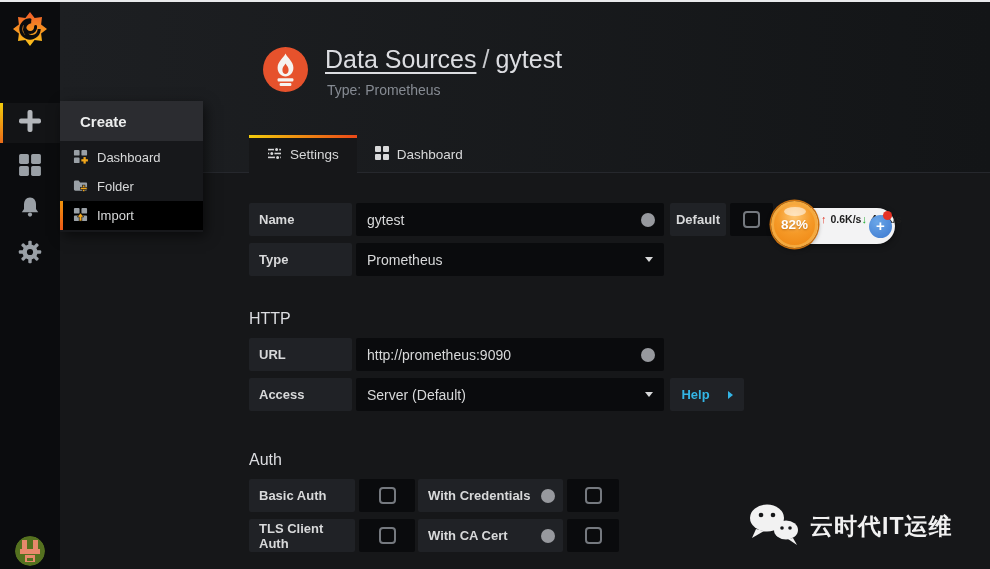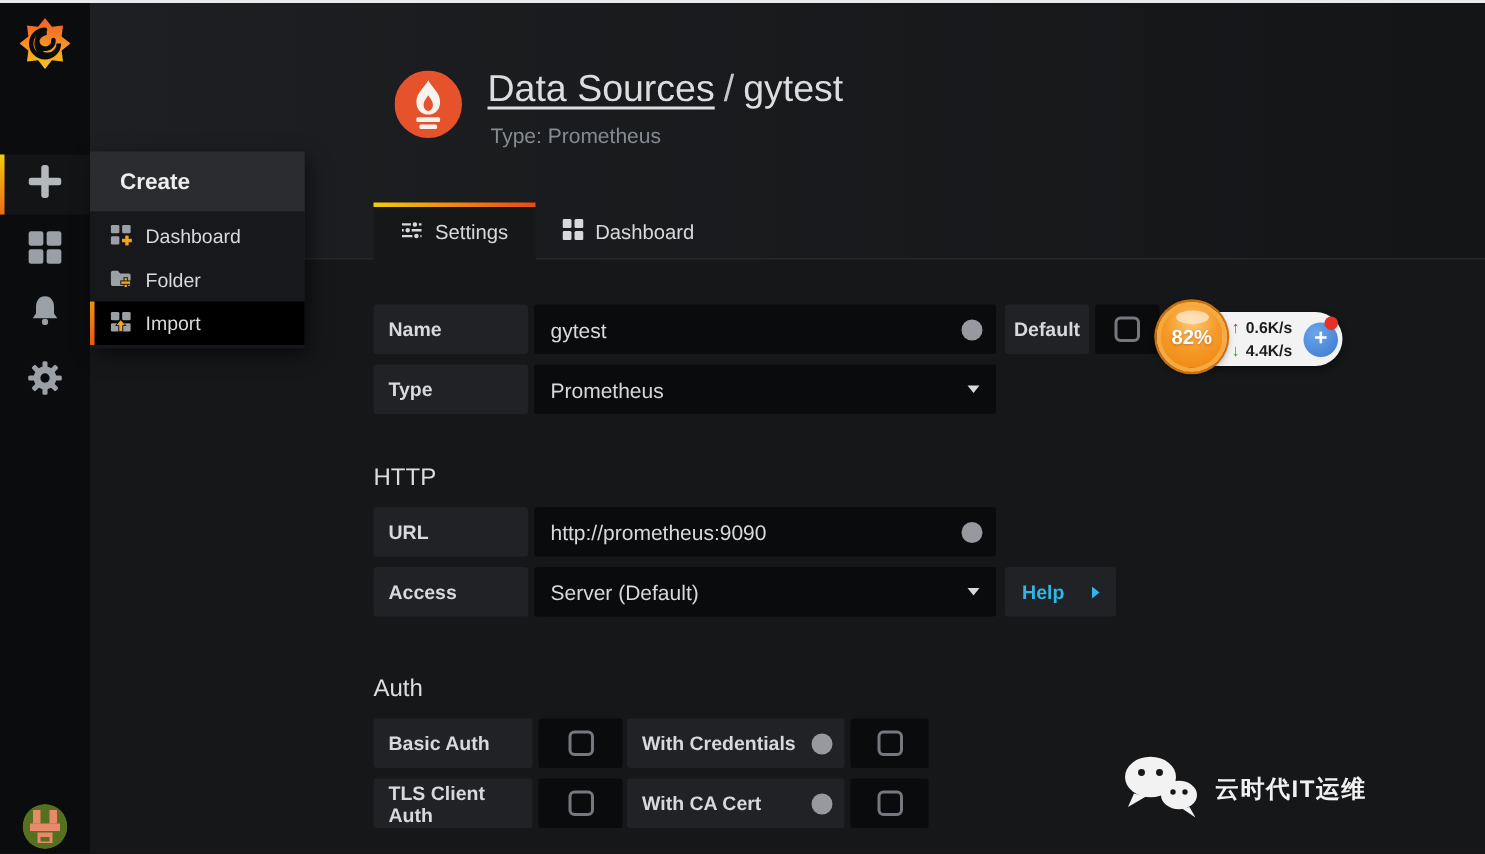--- a/index.html
+++ b/index.html
@@ -79,40 +79,40 @@
     border-left:5px solid #33b5e5;}
   .auth-l1{width:106px;}
   .auth-c1{width:56px;}
   .auth-l2{width:145px;margin-left:3px;padding-right:8px;}
   .auth-l2 .info{margin-left:auto;}
   .auth-c2{width:52px;}
 
   
   .w-pill{position:absolute;left:794px;top:208px;width:101px;height:36px;background:#f3f3f4;
     border-radius:18px;box-shadow:0 2px 6px rgba(0,0,0,.45);z-index:60;cursor:pointer;}
-  .w-rows{position:absolute;left:27px;top:3px;display:flex;flex-direction:column;}
+  .w-rows{position:absolute;left:27px;top:3px;display:flex;flex-direction:row;}
   .w-row{display:flex;align-items:center;gap:4px;font-size:10.5px;font-weight:bold;color:#1c1c1c;height:15px;}
   .arrow-up::after{content:"↑";color:#e03425;font-size:11px;font-weight:bold;}
   .arrow-down::after{content:"↓";color:#1fa92e;font-size:11px;font-weight:bold;}
   .w-circle{position:absolute;left:771px;top:201px;width:47px;height:47px;border-radius:50%;
     background:radial-gradient(circle at 50% 30%,#ffc773 0%,#f59a28 48%,#ee8410 100%);
     border:3px solid #f5a93e;box-shadow:0 0 0 1.5px #c96f0e,0 2px 5px rgba(0,0,0,.4);
     display:flex;align-items:center;justify-content:center;z-index:62;cursor:pointer;}
   .w-circle::before{content:"";position:absolute;left:10px;top:3px;width:22px;height:9px;border-radius:50%;
     background:rgba(255,255,255,.55);}
   .w-circle span{color:#fff;font-size:13.5px;font-weight:bold;text-shadow:0 1px 2px rgba(140,70,0,.5);}
   .w-blue{position:absolute;left:869px;top:215px;width:23px;height:23px;border-radius:50%;
     background:radial-gradient(circle at 35% 30%,#6aa6e8,#3c78cf);display:flex;align-items:center;
     justify-content:center;z-index:63;cursor:pointer;}
   .w-blue::after{content:"+";color:#fff;font-weight:bold;font-size:15px;margin-top:-2px;}
   .w-dot{position:absolute;left:883px;top:211px;width:9px;height:9px;border-radius:50%;background:#e63226;z-index:64;}
 
   
   .watermark{position:absolute;left:748px;top:502px;display:flex;align-items:center;gap:10px;z-index:70;}
-  .wm-text{font-size:16px;font-weight:bold;letter-spacing:1px;color:#f1f1f1;}
+  .wm-text{font-size:23px;font-weight:bold;letter-spacing:1px;color:#f1f1f1;}
 </style>
 </head>
 <body>
 
 <div class="topstrip"></div>
 
 <div class="page-top"></div>
 <div class="tabline"></div>
 
 <div class="sidebar">

